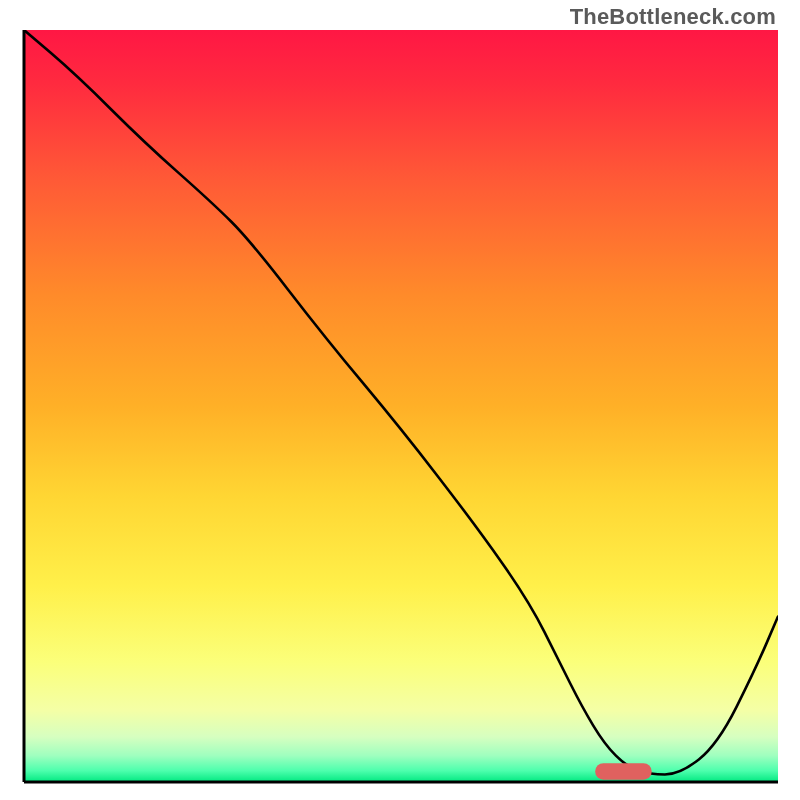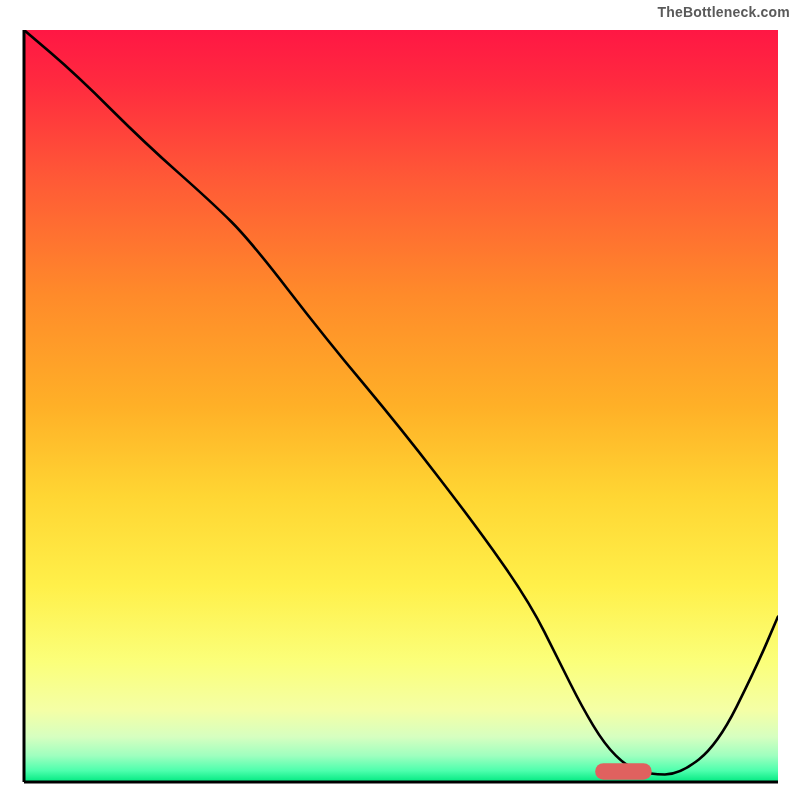--- a/index.html
+++ b/index.html
@@ -12,22 +12,22 @@
     overflow: hidden;
   }
   .canvas {
     position: relative;
     width: 800px;
     height: 800px;
   }
   .watermark {
     position: absolute;
     top: 4px;
-    right: 10px;
-    font-size: 14px;
+    right: 24px;
+    font-size: 22px;
     font-weight: 600;
     color: #5a5a5a;
     letter-spacing: 0.2px;
     user-select: none;
   }
   svg {
     position: absolute;
     top: 0;
     left: 0;
   }

